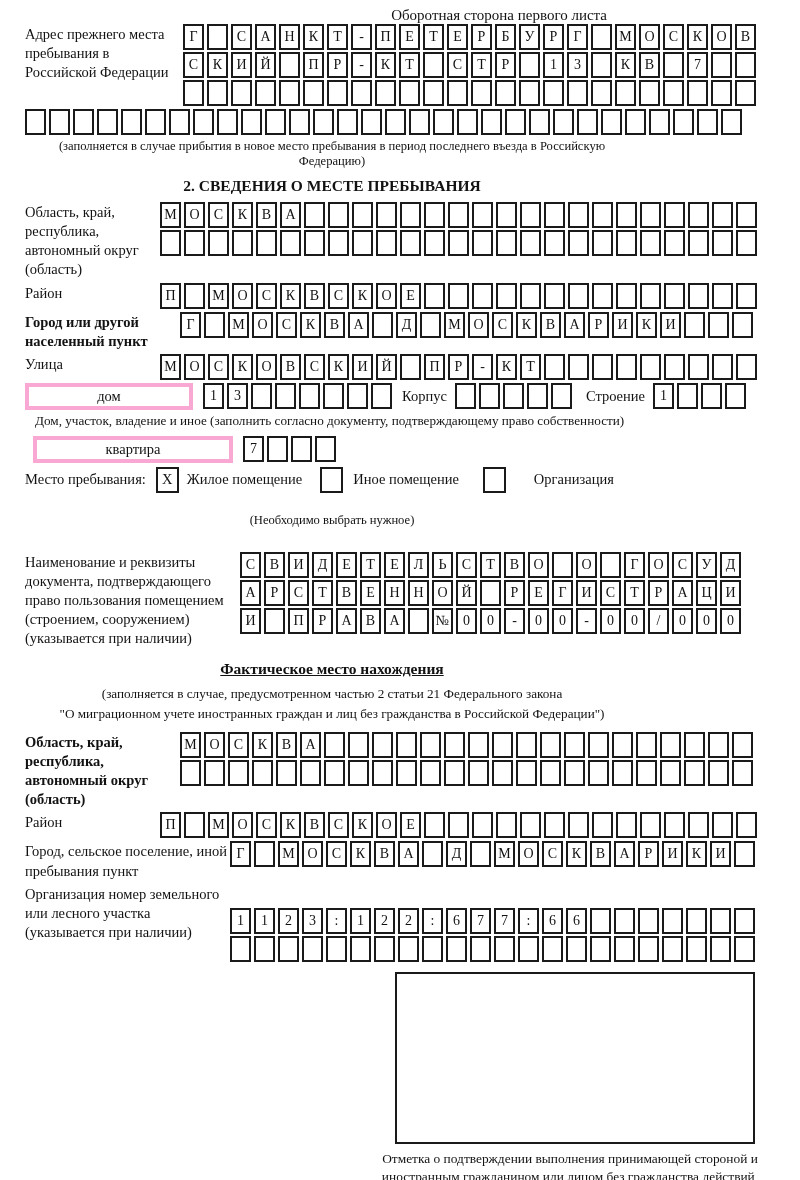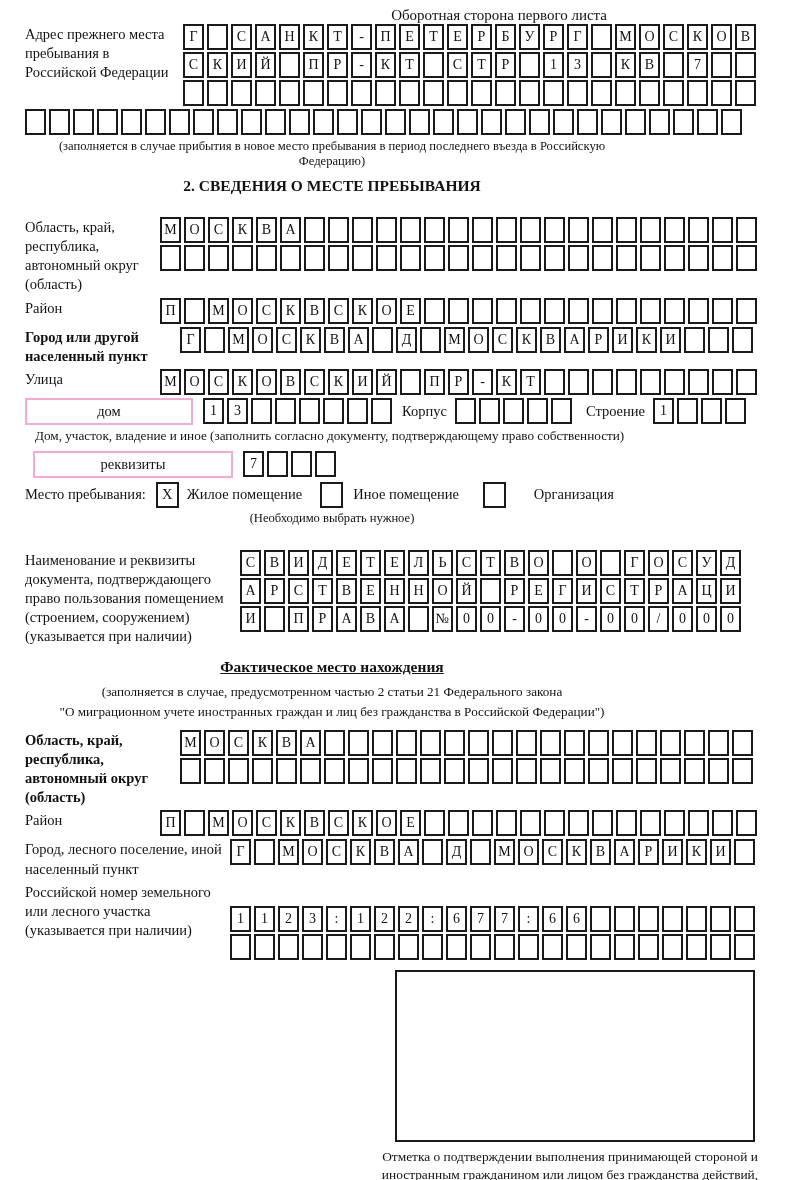--- a/index.html
+++ b/index.html
@@ -13,22 +13,22 @@
   .w155{width:155px;font-weight:bold;}
   .w215{width:215px;}
   .w205{width:205px;}
   .cellcol{display:flex;flex-direction:column;gap:2px;}
   .cells{display:flex;gap:3px;}
   .cell{flex:none;box-sizing:content-box;width:17px;height:22px;border:2px solid #1a1a1a;
         display:flex;align-items:center;justify-content:center;font-size:14px;line-height:1;}
   .fullrow{margin:2px 0 4px 0;}
   .cnote{text-align:center;font-size:12.6px;margin:2px 0 6px 0;}
   .lnote{font-size:13.2px;margin:1px 0 7px 10px;}
-  .title{text-align:center;font-weight:bold;font-size:15.5px;margin:8px 0 22px 0;}
-  .widebox{flex:none;box-sizing:border-box;border:2px solid #f9a8d4;height:27px;
+  .title{text-align:center;font-weight:bold;font-size:15.5px;margin:8px 0 7px 0;}
+  .widebox{flex:none;box-sizing:border-box;border:4px solid #f9a8d4;height:27px;
            display:flex;align-items:center;justify-content:center;font-size:14.5px;}
   .domb{width:168px;}
   .kvb{width:200px;margin-left:8px;}
   .inlbl{font-size:14.5px;line-height:27px;white-space:nowrap;}
   .mrow{display:flex;align-items:center;font-size:14.5px;margin-top:4px;}
   .cb{flex:none;box-sizing:content-box;width:19px;height:22px;border:2px solid #1a1a1a;
       display:flex;align-items:center;justify-content:center;font-size:14.5px;}
   .facthdr{text-align:center;font-weight:bold;font-size:15.5px;margin:12px 0 6px 0;text-decoration:underline;}
   .fnote{text-align:center;font-size:13.2px;line-height:1.5;font-family:Liberation Serif, serif;}
   .stamp{box-sizing:border-box;border:2px solid #1a1a1a;width:360px;height:172px;margin:10px 0 6px 370px;}
@@ -341,39 +341,39 @@
     <div class="cells ml8">
         <span class="cell">1</span>
         <span class="cell"></span>
         <span class="cell"></span>
         <span class="cell"></span>
       </div>
   </div>
   <div class="lnote">Дом, участок, владение и иное (заполнить согласно документу, подтверждающему право собственности)</div>
 
   <div class="row">
-    <div class="widebox kvb">реквизиты</div>
+    <div class="widebox kvb">квартира</div>
     <div class="cells ml10">
         <span class="cell">7</span>
         <span class="cell"></span>
         <span class="cell"></span>
         <span class="cell"></span>
       </div>
   </div>
 
   <div class="mrow">
     <span>Место пребывания:</span>
     <span class="cb" style="margin-left:10px">X</span>
     <span class="ml8">Жилое помещение</span>
     <span class="cb" style="margin-left:18px"></span>
     <span class="ml10">Иное помещение</span>
     <span class="cb" style="margin-left:24px"></span>
     <span style="margin-left:28px">Организация</span>
   </div>
-  <div class="cnote" style="margin-top:3px">(Необходимо выбрать нужное)</div>
+  <div class="cnote" style="margin-top:20px">(Необходимо выбрать нужное)</div>
 
   <div class="row" style="margin-top:24px">
     <div class="lbl w215">Наименование и реквизиты документа, подтверждающего право пользования помещением (строением, сооружением) (указывается при наличии)</div>
     <div class="cellcol">
       <div class="cells">
           <span class="cell">С</span>
           <span class="cell">В</span>
           <span class="cell">И</span>
           <span class="cell">Д</span>
           <span class="cell">Е</span>
@@ -530,21 +530,21 @@
         <span class="cell"></span>
         <span class="cell"></span>
         <span class="cell"></span>
         <span class="cell"></span>
         <span class="cell"></span>
         <span class="cell"></span>
       </div>
   </div>
 
   <div class="row">
-    <div class="lbl w205">Город, лесного поселение, иной населенный пункт</div>
+    <div class="lbl w205">Город, сельское поселение, иной пребывания пункт</div>
     <div class="cells">
         <span class="cell">Г</span>
         <span class="cell"></span>
         <span class="cell">М</span>
         <span class="cell">О</span>
         <span class="cell">С</span>
         <span class="cell">К</span>
         <span class="cell">В</span>
         <span class="cell">А</span>
         <span class="cell"></span>
@@ -558,21 +558,21 @@
         <span class="cell">А</span>
         <span class="cell">Р</span>
         <span class="cell">И</span>
         <span class="cell">К</span>
         <span class="cell">И</span>
         <span class="cell"></span>
       </div>
   </div>
 
   <div class="row">
-    <div class="lbl w205">Российской номер земельного или лесного участка (указывается при наличии)</div>
+    <div class="lbl w205">Организация номер земельного или лесного участка (указывается при наличии)</div>
     <div class="cellcol pt22">
       <div class="cells">
           <span class="cell">1</span>
           <span class="cell">1</span>
           <span class="cell">2</span>
           <span class="cell">3</span>
           <span class="cell">:</span>
           <span class="cell">1</span>
           <span class="cell">2</span>
           <span class="cell">2</span>

